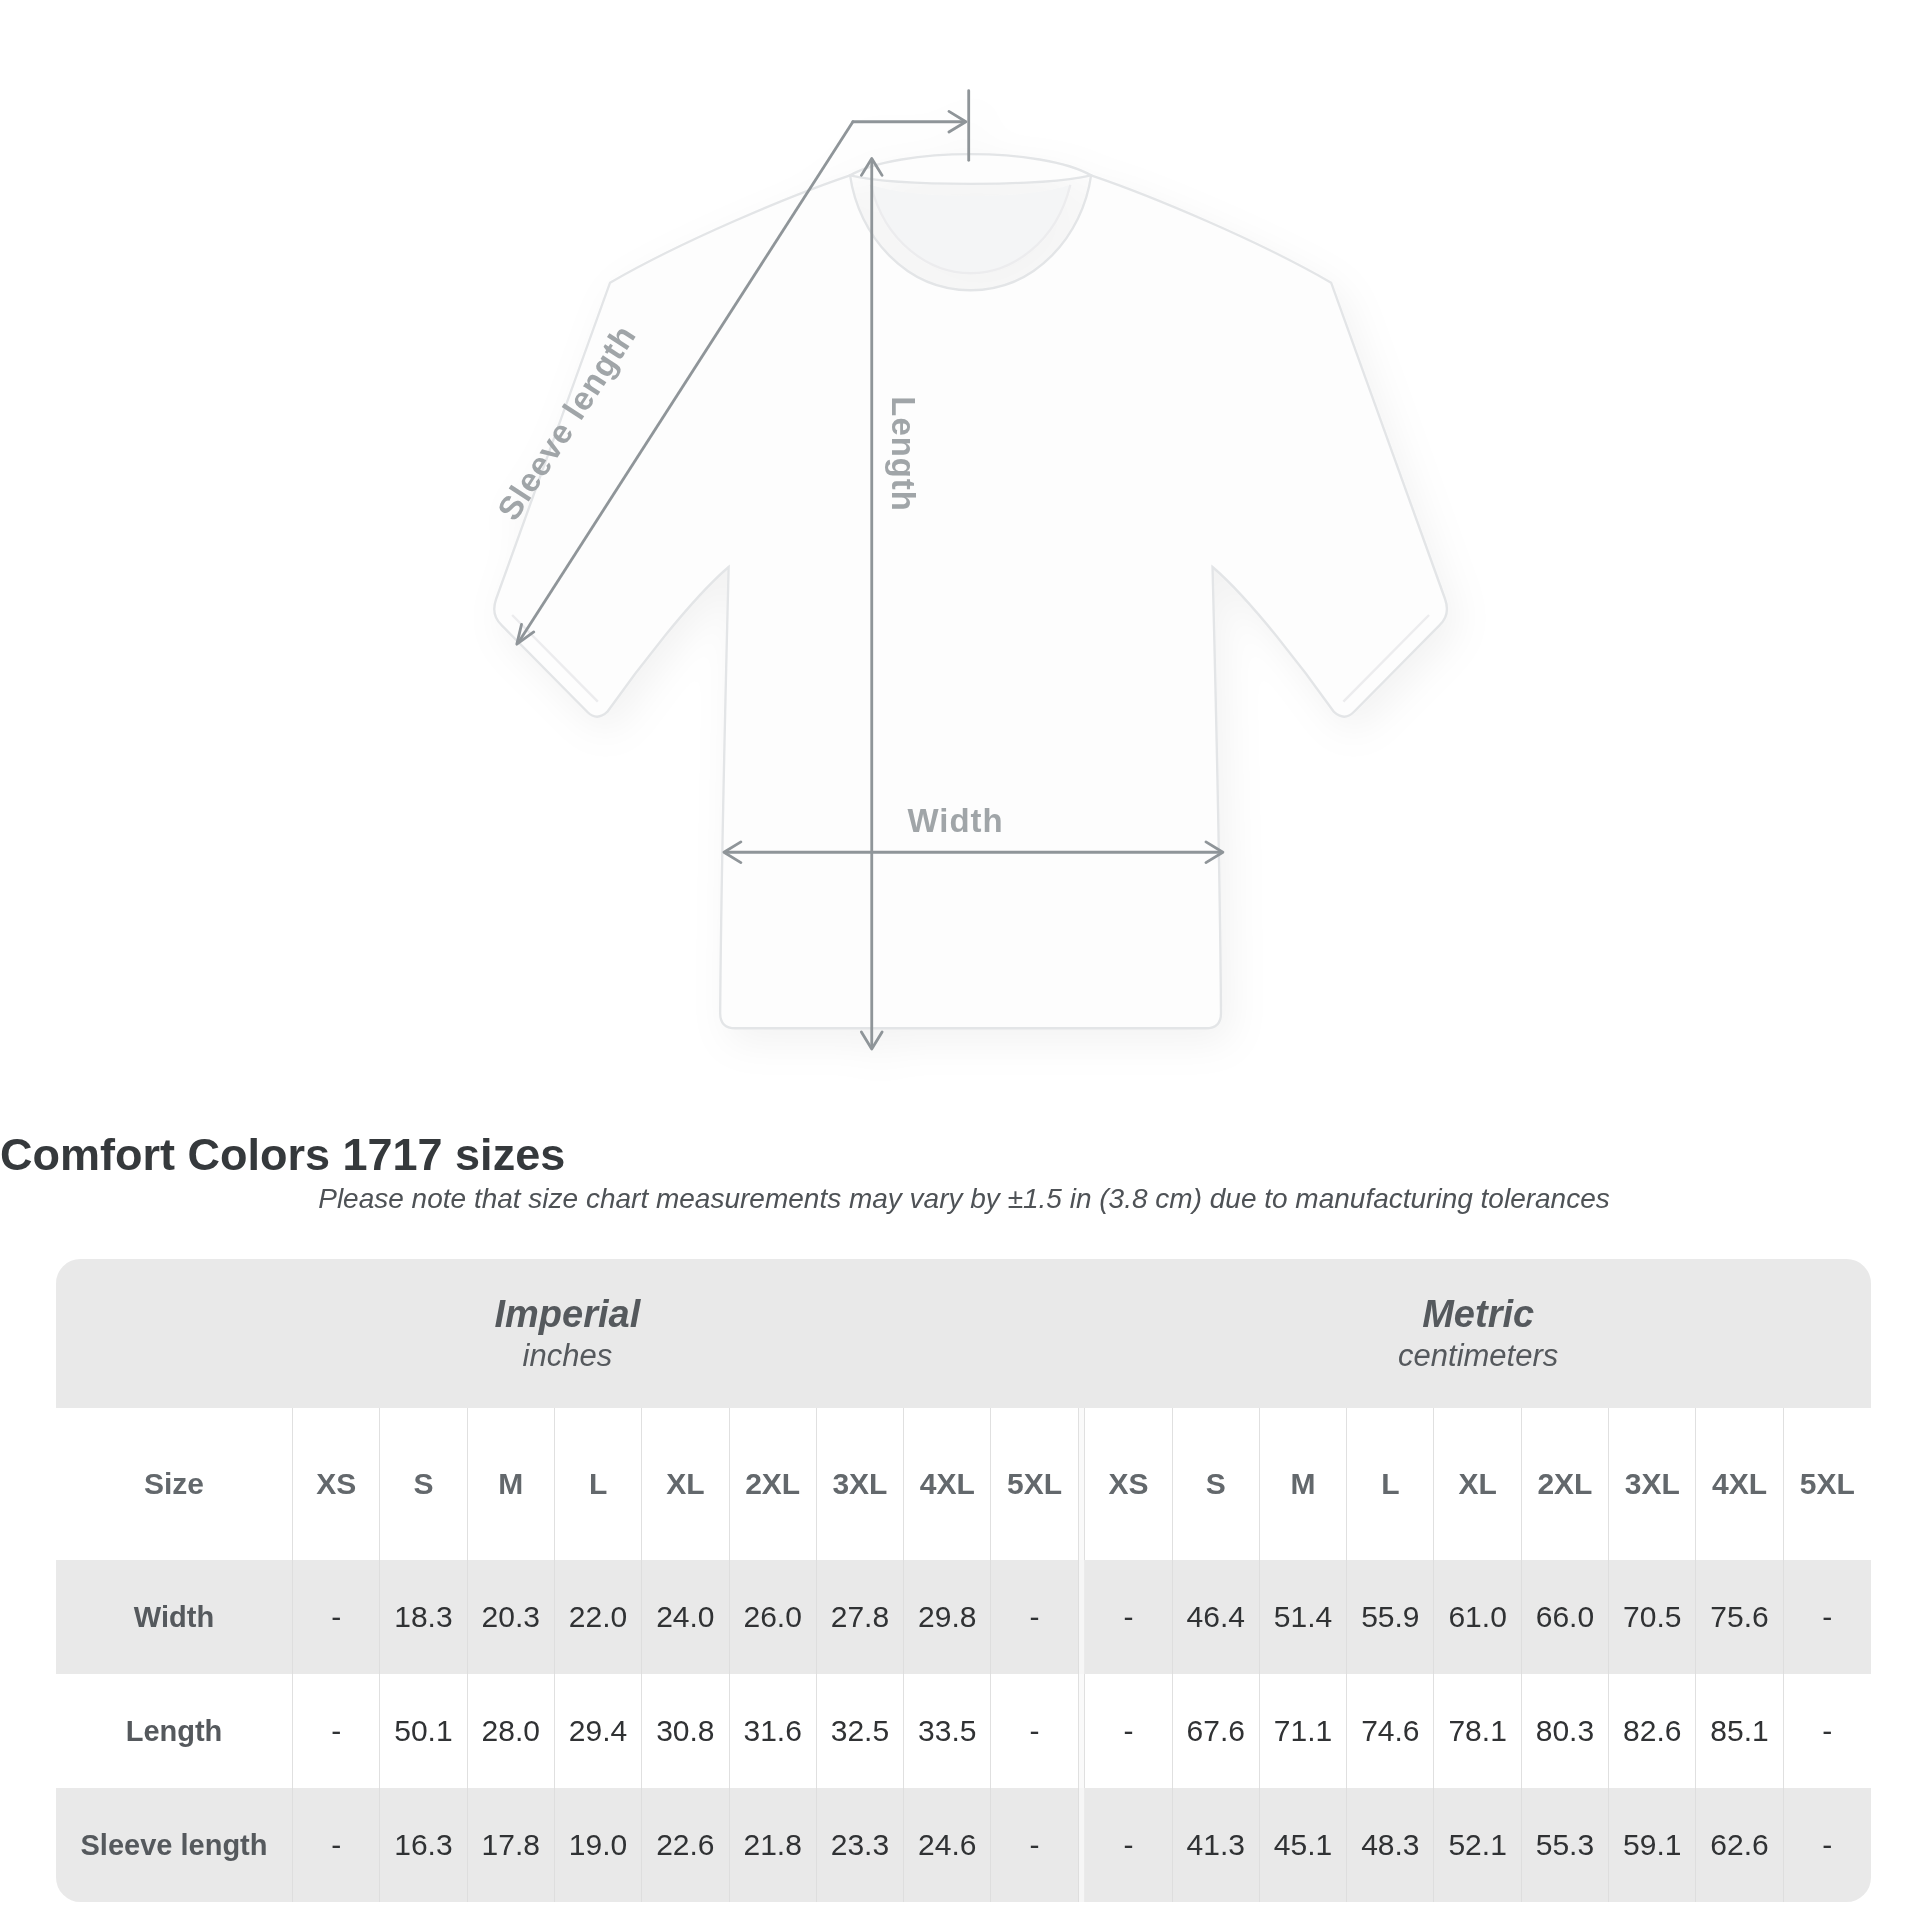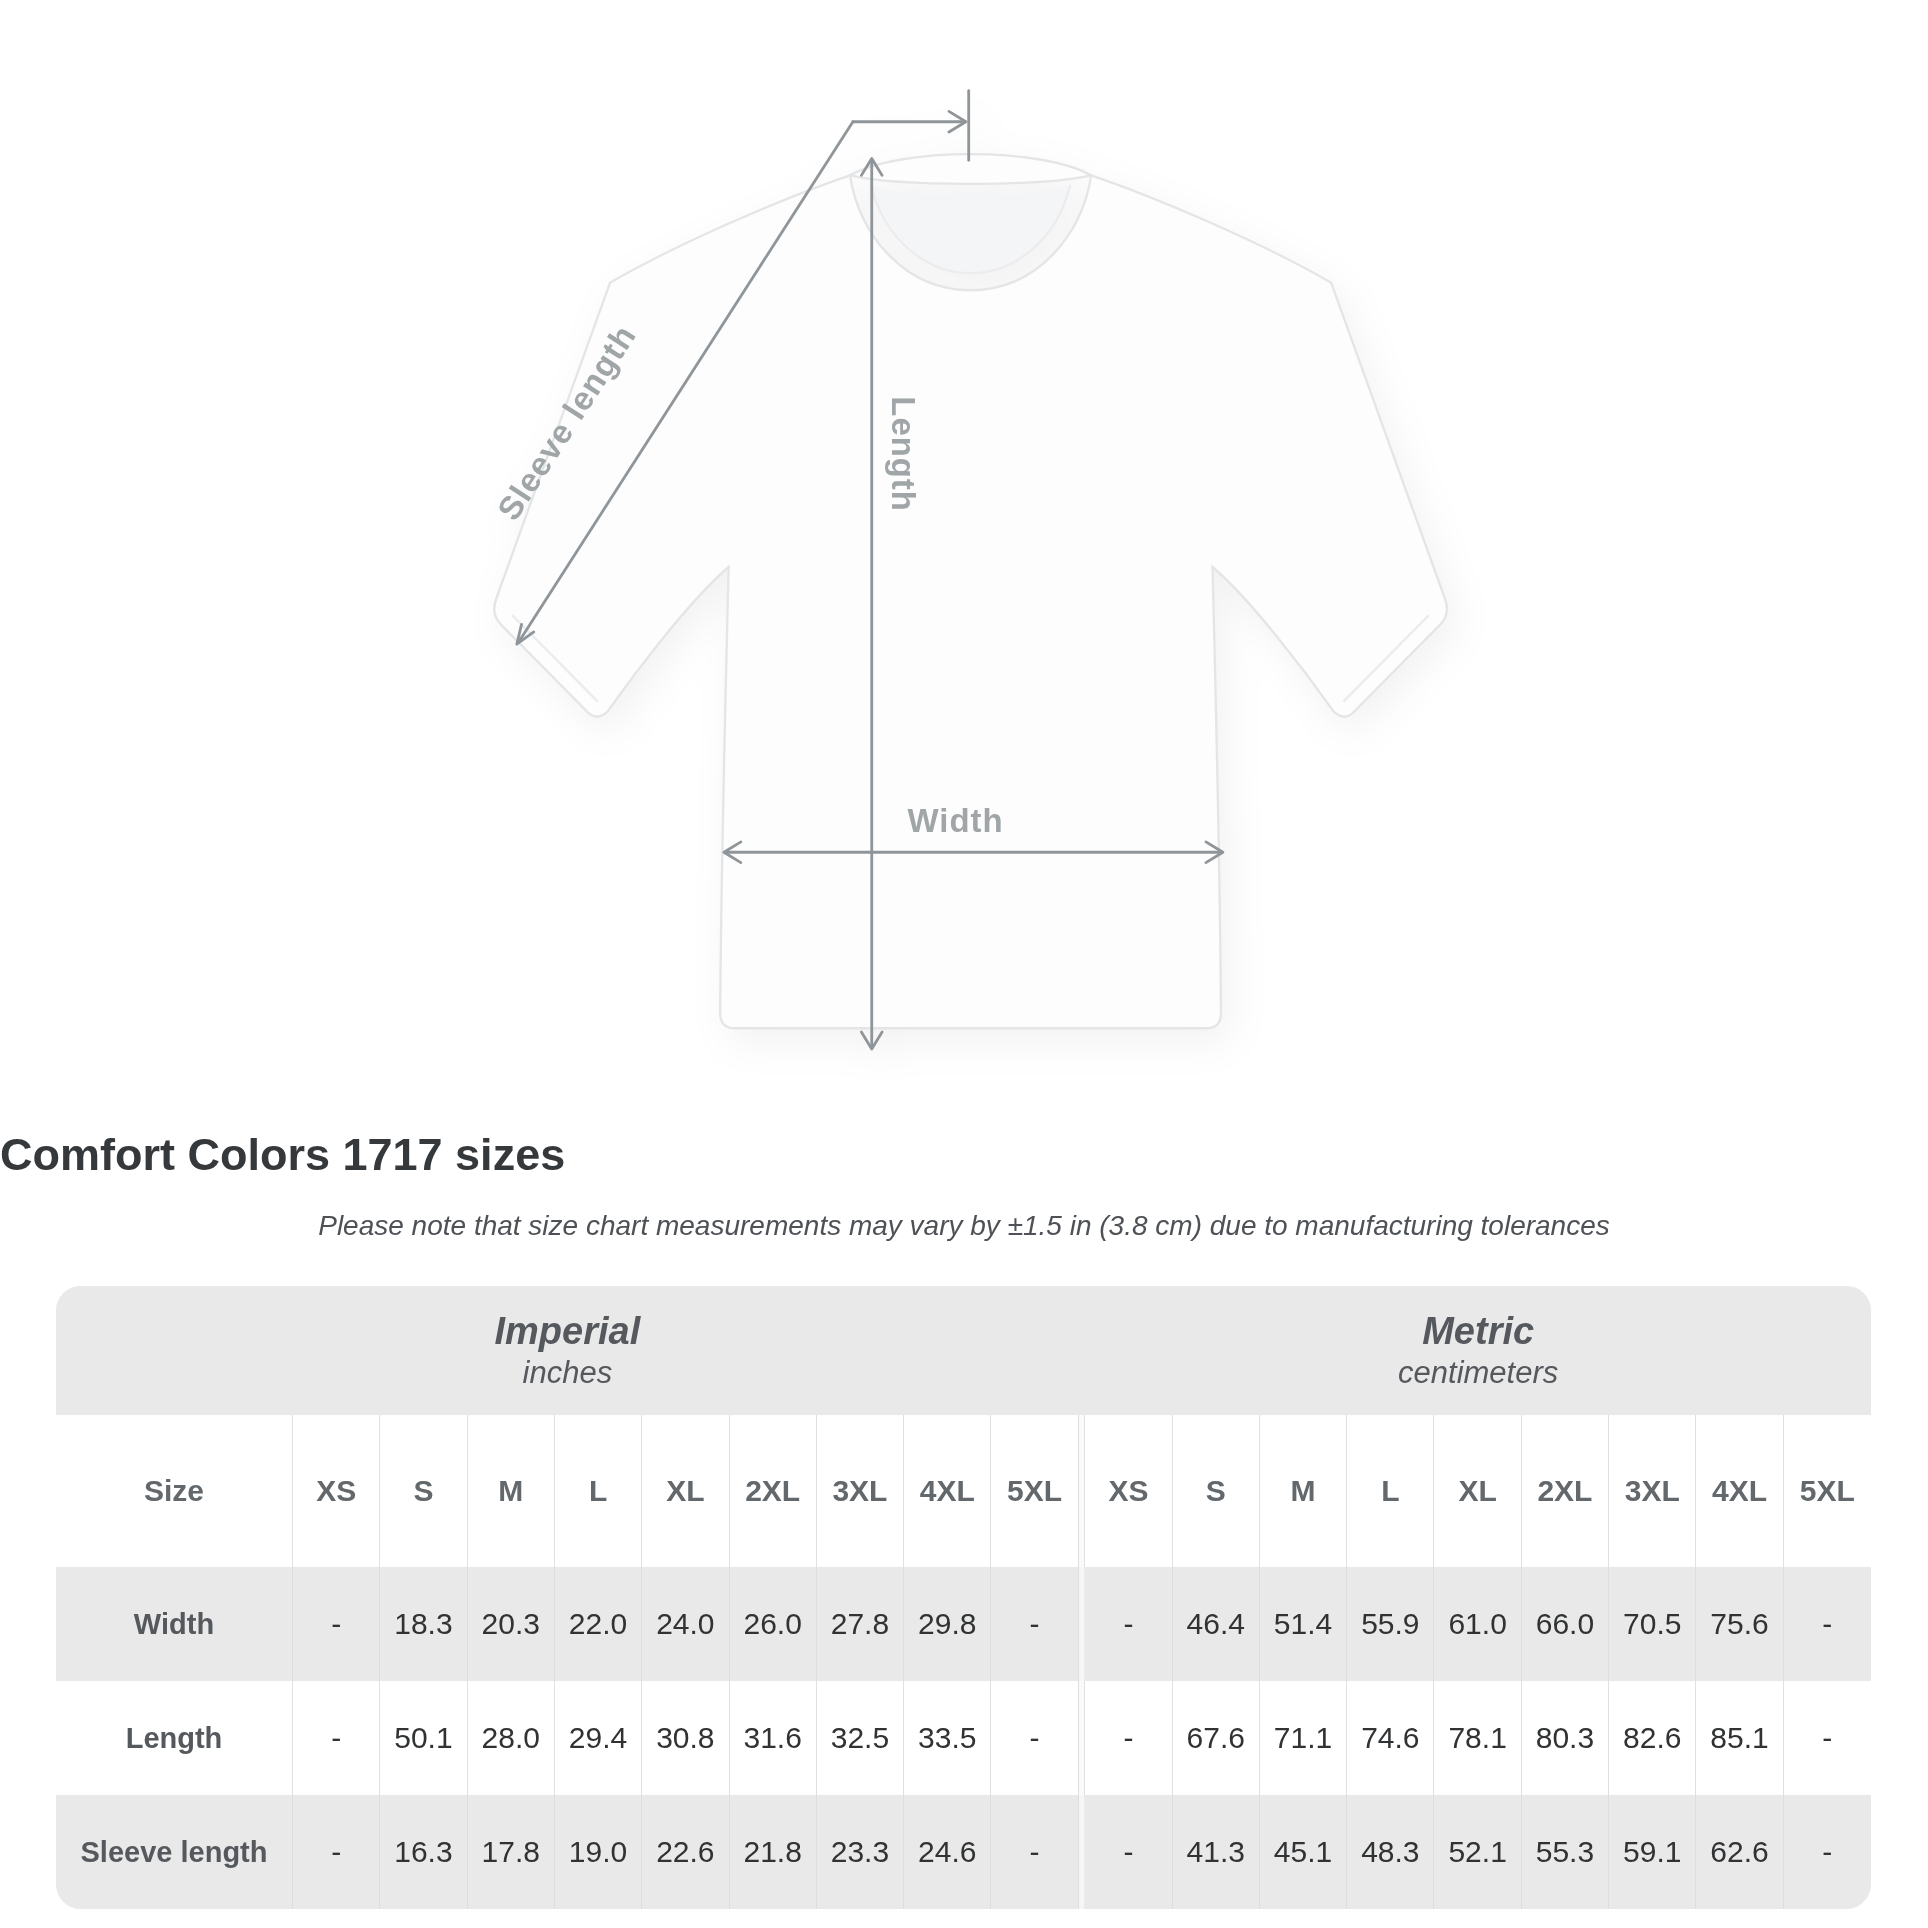--- a/index.html
+++ b/index.html
@@ -10,27 +10,27 @@
   
   .diagram-wrap{width:1928px;height:1102px;position:relative;}
   .diagram-wrap svg{display:block;filter:drop-shadow(9.4px 13px 19px rgba(0,0,0,0.05));}
   .shirt{fill:#fdfdfd;stroke:#e3e5e7;stroke-width:2.5;}
   .shirt-line{fill:none;stroke:#ececee;stroke-width:2.5;}
   .neck{fill:#f4f5f6;stroke:none;}
   .meas{fill:none;stroke:#8f9599;stroke-width:3;stroke-linecap:round;stroke-linejoin:round;}
   .meas-label{fill:#a0a5a8;font-weight:bold;font-size:35px;letter-spacing:1px;}
   
   .title{margin-top:26px;font-size:45px;font-weight:bold;color:#35393c;line-height:53px;}
-  .subtitle{margin-top:28px;text-align:center;font-style:italic;font-size:28px;color:#4e5256;line-height:34px;}
+  .subtitle{margin-top:1px;text-align:center;font-style:italic;font-size:28px;color:#4e5256;line-height:34px;}
   
   .size-table{
     width:1815px;margin:43px 0 0 56px;border-radius:24.5px;overflow:hidden;background:#ffffff;
   }
   .trow{display:grid;grid-template-columns:237px repeat(9,1fr) 6.6px repeat(9,1fr);}
-  .band{background:#e9e9e9;height:129px;}
+  .band{background:#e9e9e9;height:149px;}
   .band-cell{display:flex;flex-direction:column;align-items:center;justify-content:center;}
   .unit-label{font-size:38px;font-weight:bold;font-style:italic;color:#55595d;line-height:45px;}
   .unit-sub{font-size:31px;font-style:italic;color:#55595d;line-height:38px;}
   .header-row{background:#ffffff;height:152px;}
   .row-gray{background:#e9e9e9;height:114px;}
   .row-white{background:#ffffff;height:114px;}
   .cell{display:flex;align-items:center;justify-content:center;border-right:1.9px solid #e0e0e0;}
   .row-gray .cell{border-right:1.9px solid rgba(0,0,0,0.045);}
   .trow .cell:last-child{border-right:none;}
   .divider{background:#fafafa;border-right:1.9px solid #e0e0e0;}

